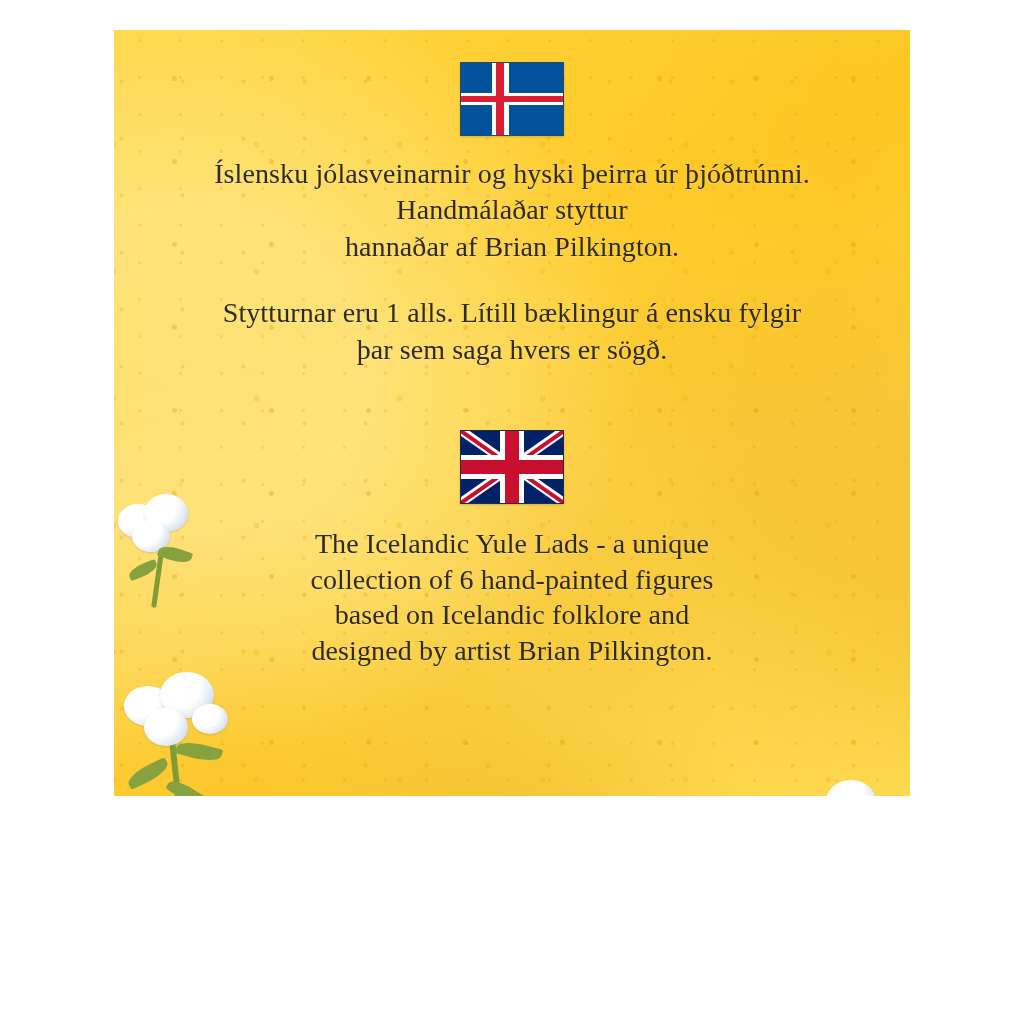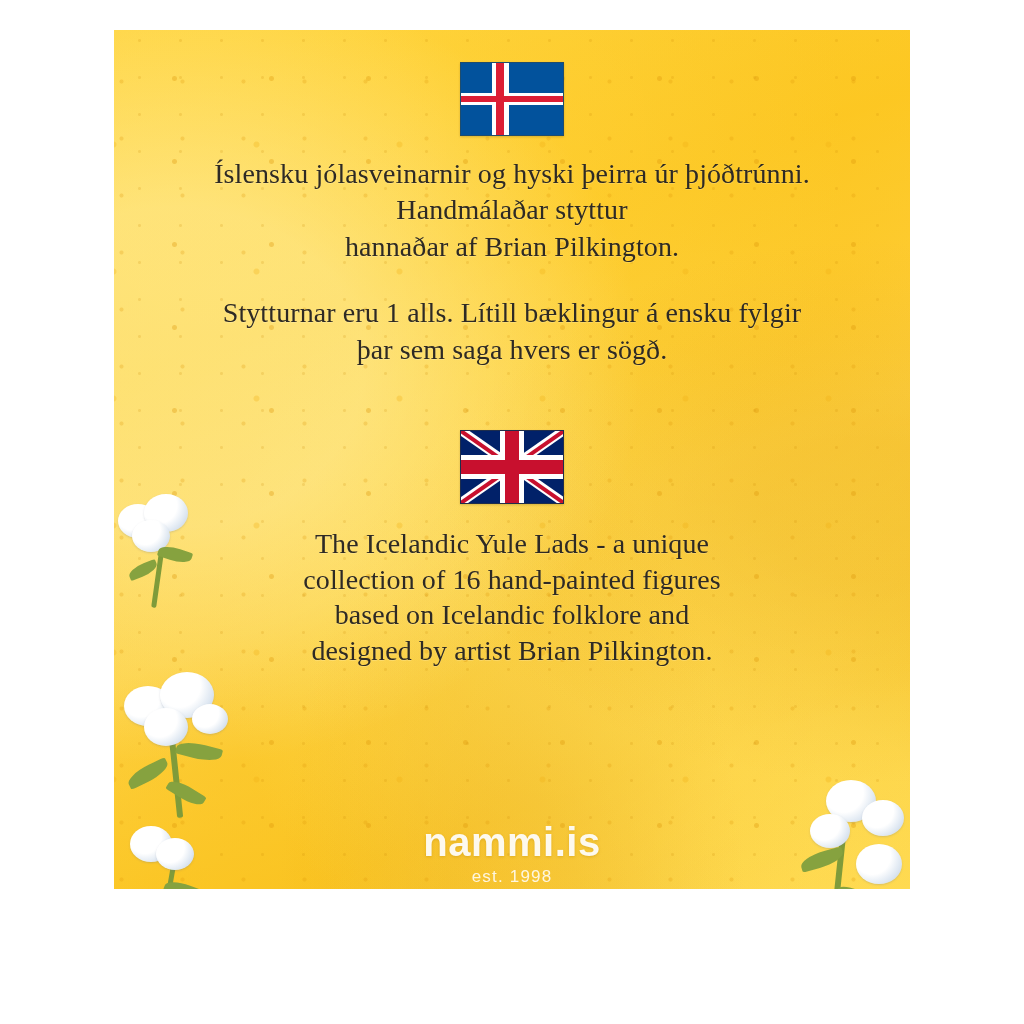--- a/index.html
+++ b/index.html
@@ -7,21 +7,21 @@
     padding: 0;
     width: 1024px;
     height: 1024px;
     background: #ffffff;
     font-family: "Liberation Serif", serif;
   }
 
   #stage {
     position: relative;
     width: 1024px;
-    height: 889px;
+    height: 796px;
     background: #ffffff;
     overflow: hidden;
   }
 
   
   #package {
     position: absolute;
     left: 114px;
     top: 30px;
     width: 796px;
@@ -252,21 +252,21 @@
           <i class="d2r"></i>
           <i class="cw-v"></i>
           <i class="cw-h"></i>
           <i class="cr-v"></i>
           <i class="cr-h"></i>
         </div>
       </div>
 
       <div id="en-text" class="block">
         <p class="para" style="white-space: pre-line;">The Icelandic Yule Lads - a unique
-collection of 16 hand-painted figures
+collection of 6 hand-painted figures
 based on Icelandic folklore and
 designed by artist Brian Pilkington.</p>
       </div>
 
     </div>
 
     <div id="watermark">
       <div id="wm-main">nammi.is</div>
       <div id="wm-sub">est. 1998</div>
     </div>

